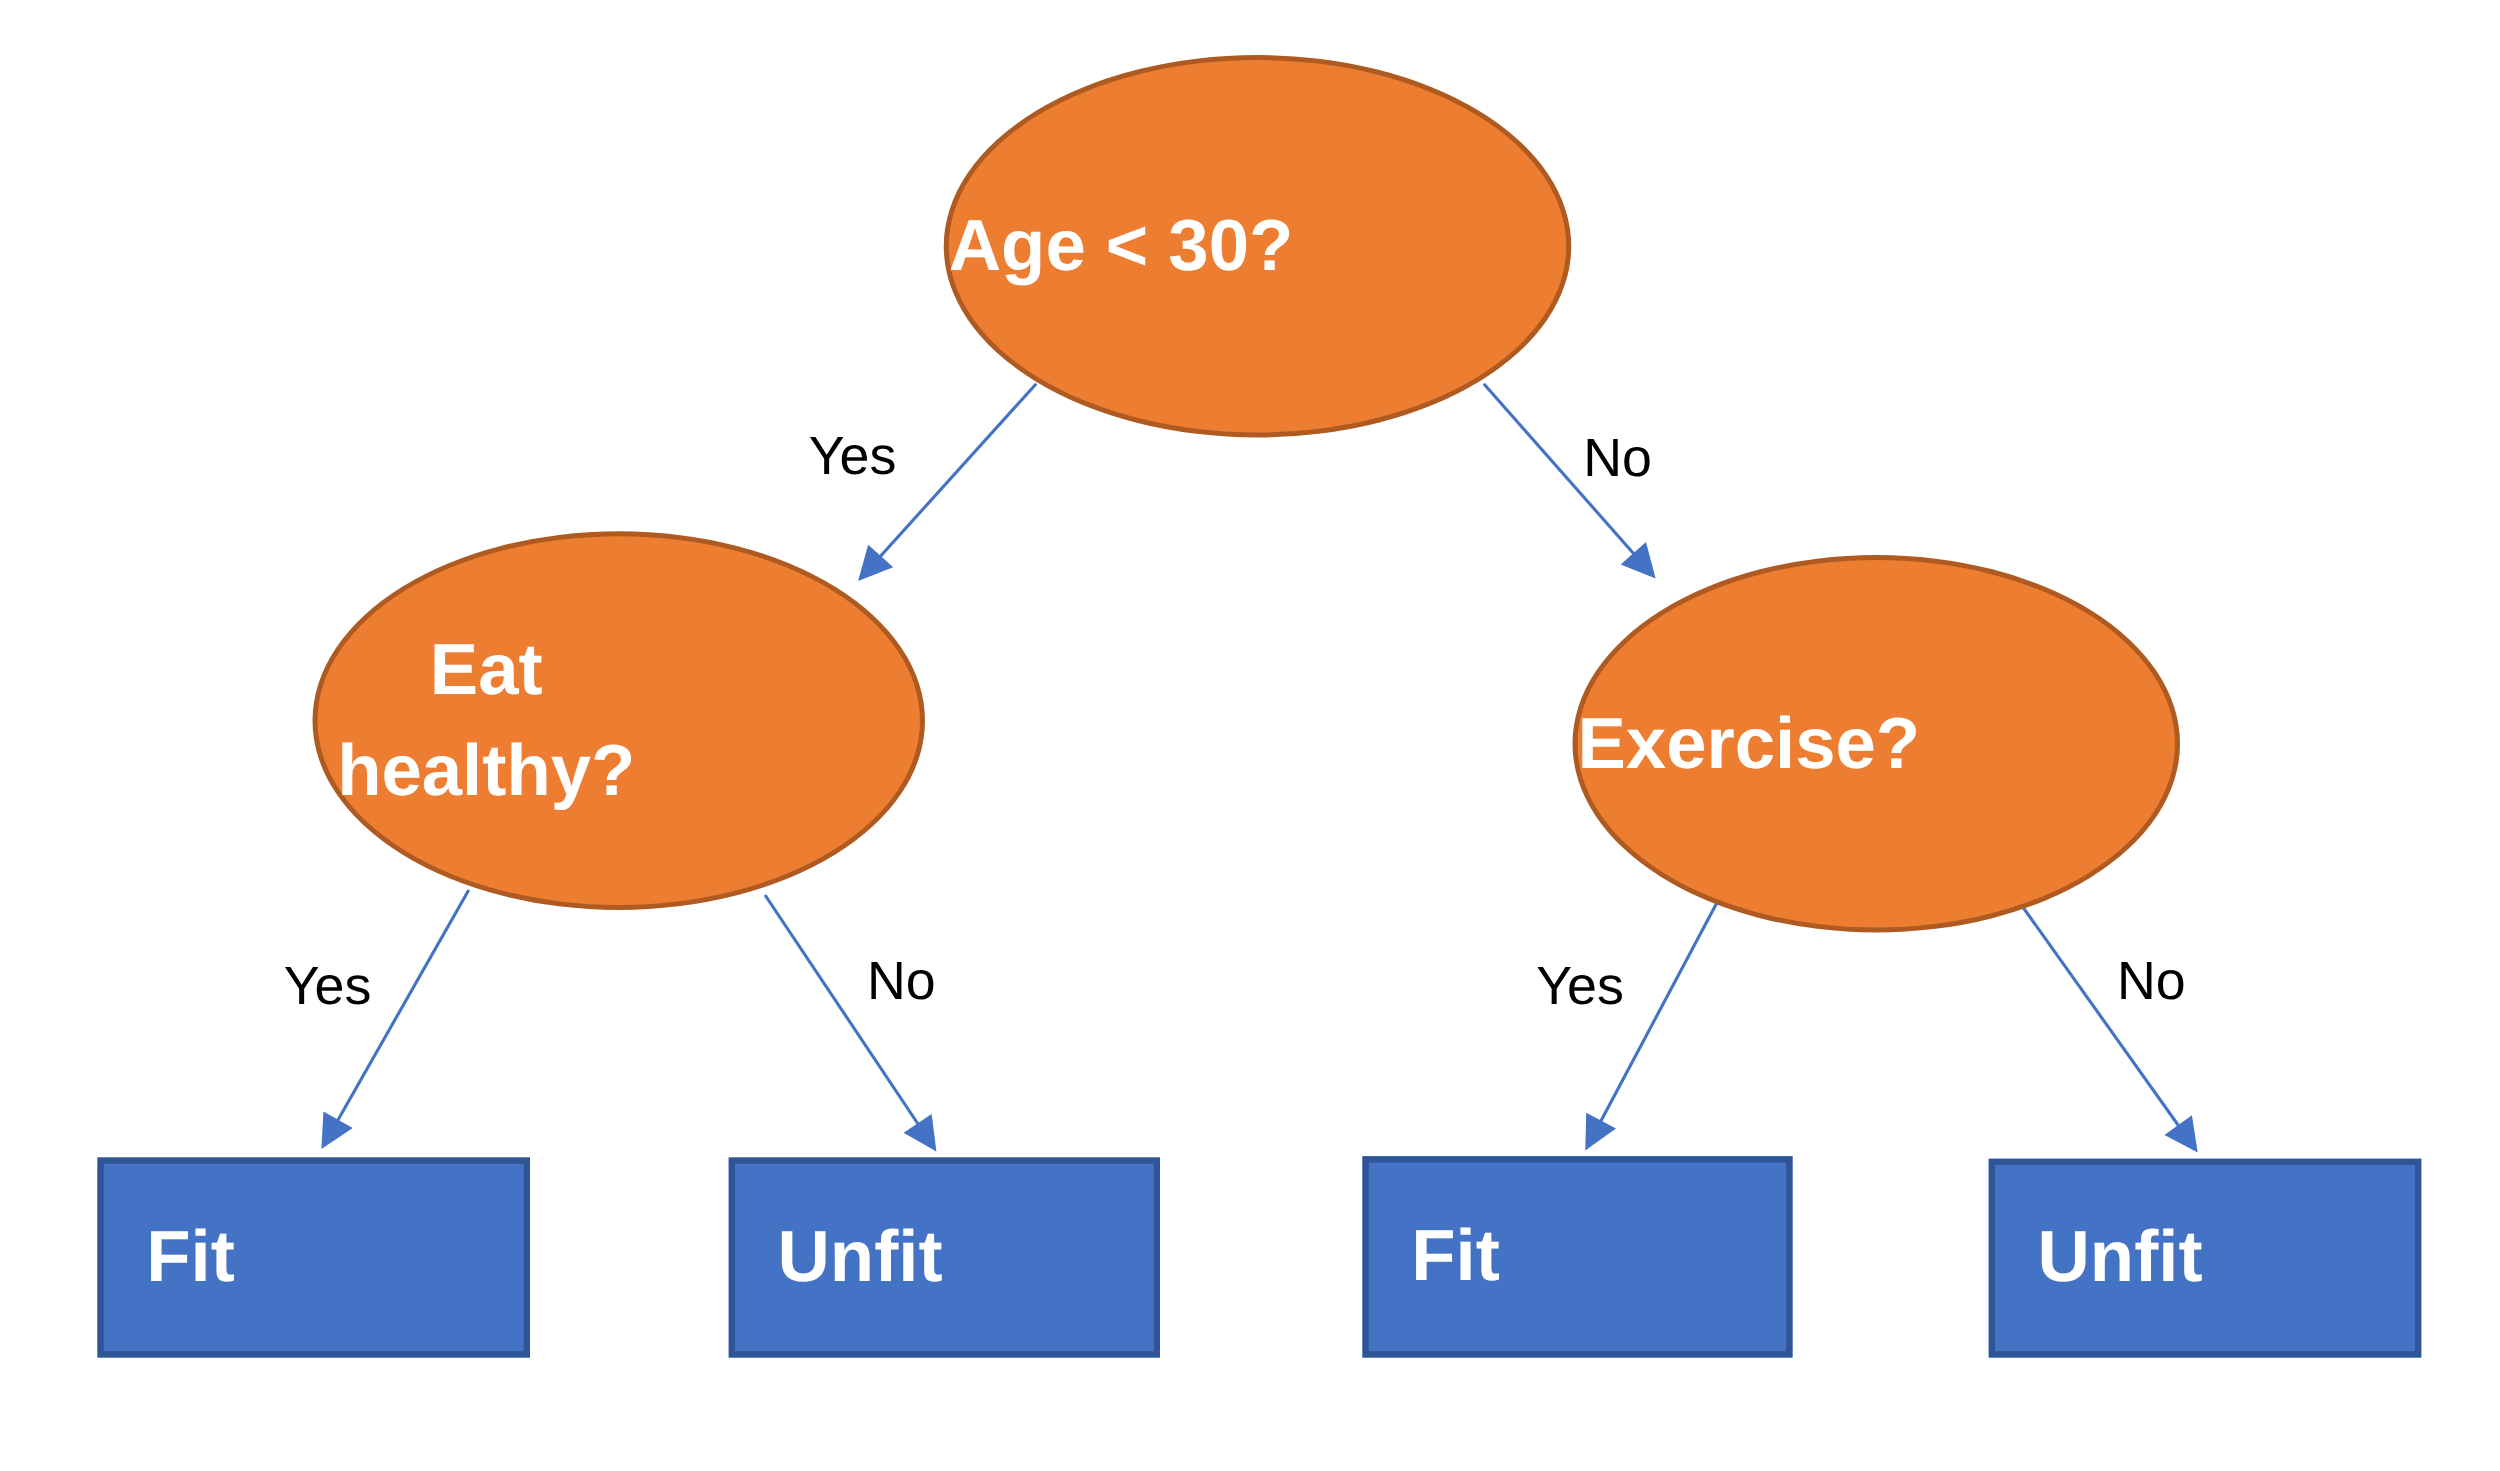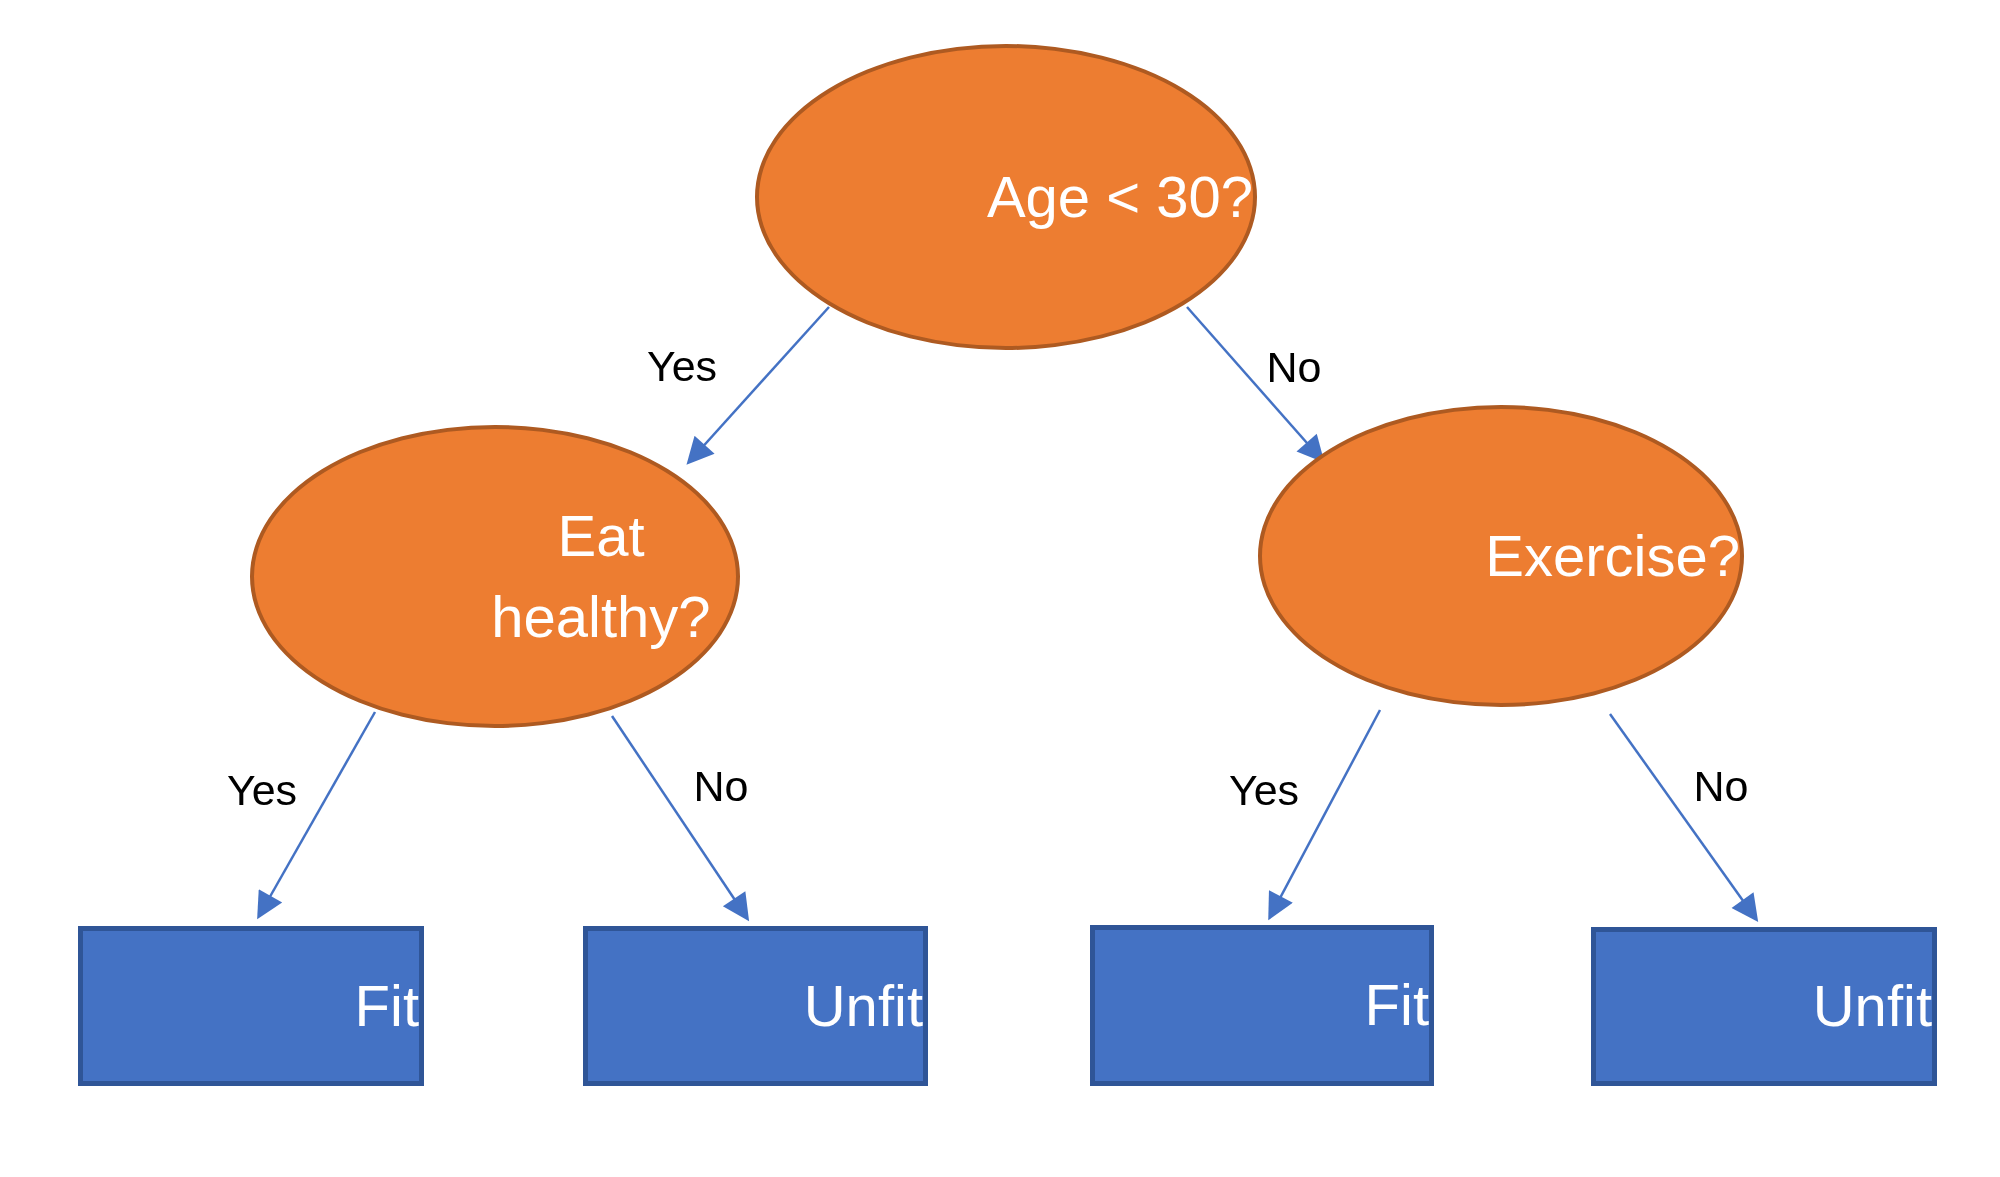--- a/index.html
+++ b/index.html
@@ -23,35 +23,37 @@
     height: 100%;
   }
   .edges-svg line {
     stroke: var(--connector, #4472C4);
     stroke-width: 2.5;
   }
   .node {
     position: absolute;
     display: flex;
     align-items: center;
-    justify-content: flex-end;
+    justify-content: flex-start;
     text-align: center;
     color: var(--node-text, #ffffff);
     font-size: 58px;
     line-height: 1.38;
     box-sizing: border-box;
+    font-weight: bold;
   }
   .node.decision {
     background: var(--decision-fill, #ED7D31);
     border: 4px solid var(--decision-border, #AE5A21);
     border-radius: 50%;
   }
   .node.outcome {
     background: var(--outcome-fill, #4472C4);
     border: 5px solid var(--outcome-border, #2F5597);
+    padding-left: 34px;
   }
   .node .node-label {
     display: block;
   }
   .node .node-label.narrow {
     max-width: 270px;
   }
   .edge-label {
     position: absolute;
     transform: translate(-50%, -50%);
@@ -80,21 +82,21 @@
   </svg>
 
   <div class="node decision" style="left:755px; top:44px; width:502px; height:306px;">
     <span class="node-label">Age &lt; 30?</span>
   </div>
 
   <div class="node decision" style="left:250px; top:425px; width:490px; height:303px;">
     <span class="node-label narrow">Eat healthy?</span>
   </div>
 
-  <div class="node decision" style="left:1258px; top:405px; width:486px; height:302px;">
+  <div class="node decision" style="left:1258px; top:444px; width:486px; height:302px;">
     <span class="node-label">Exercise?</span>
   </div>
 
   <div class="node outcome" style="left:78px; top:926px; width:346px; height:160px;">
     <span class="node-label">Fit</span>
   </div>
 
   <div class="node outcome" style="left:583px; top:926px; width:345px; height:160px;">
     <span class="node-label">Unfit</span>
   </div>

